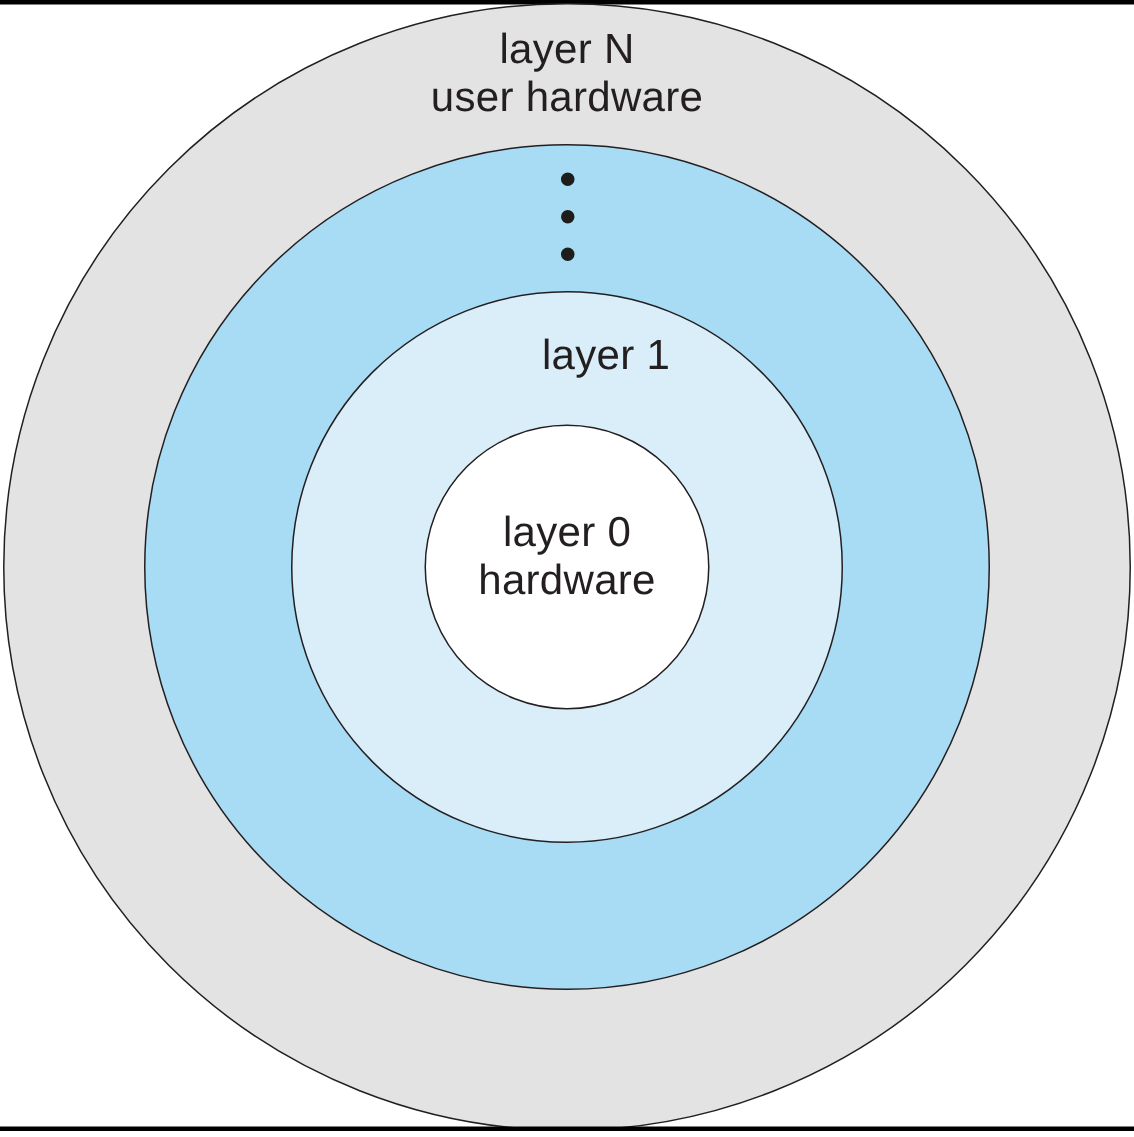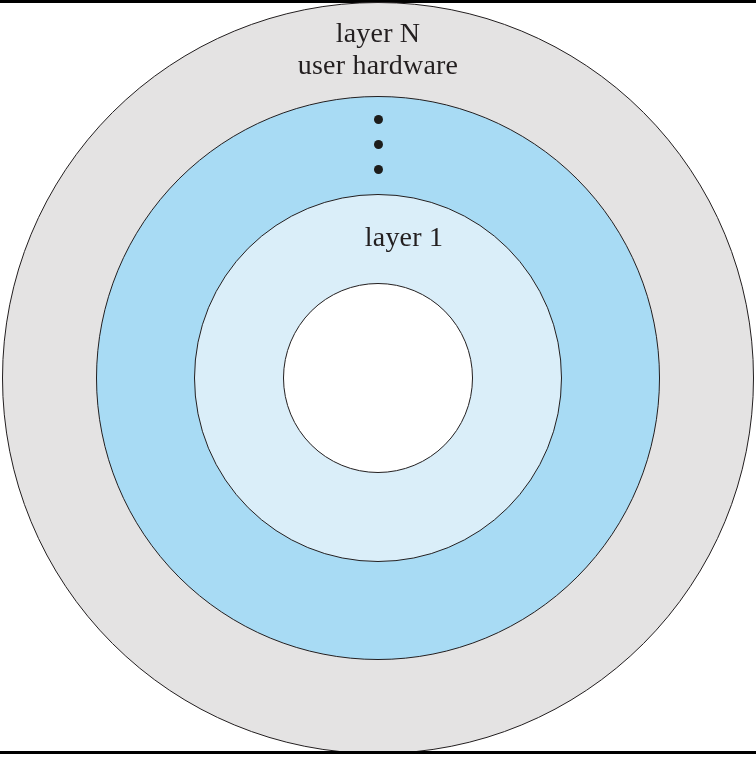--- a/index.html
+++ b/index.html
@@ -6,21 +6,21 @@
     margin: 0;
     padding: 0;
     background: #ffffff;
   }
   .figure {
     position: relative;
     width: 756px;
     height: 758px;
     background: #ffffff;
     overflow: hidden;
-    font-family: Liberation Serif, serif;
+    font-family: Liberation Sans, sans-serif;
   }
   .rule {
     position: absolute;
     left: 0;
     width: 756px;
     height: 3px;
   }
   .rule.top { top: 0; }
   .rule.bottom { top: 751px; }
   .circle {
@@ -94,16 +94,20 @@
   </div>
 
   <div class="dots">
       <div class="dot" style="background-color: rgb(29, 29, 27);"></div>
       <div class="dot" style="background-color: rgb(29, 29, 27);"></div>
       <div class="dot" style="background-color: rgb(29, 29, 27);"></div>
     </div>
 
   <div class="label label-layer1" style="color: rgb(35, 31, 32);">layer 1</div>
 
+  <div class="label label-core" style="color: rgb(35, 31, 32);">
+    <div>layer 0</div>
+    <div>hardware</div>
+  </div>
 
   <div class="rule bottom" style="background-color: rgb(0, 0, 0);"></div>
 
 </div>
 
 </body></html>

